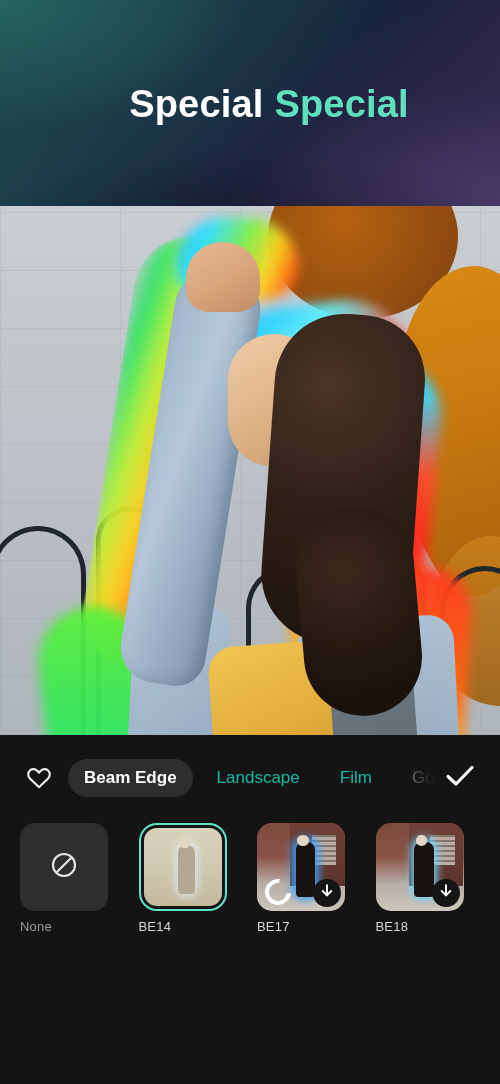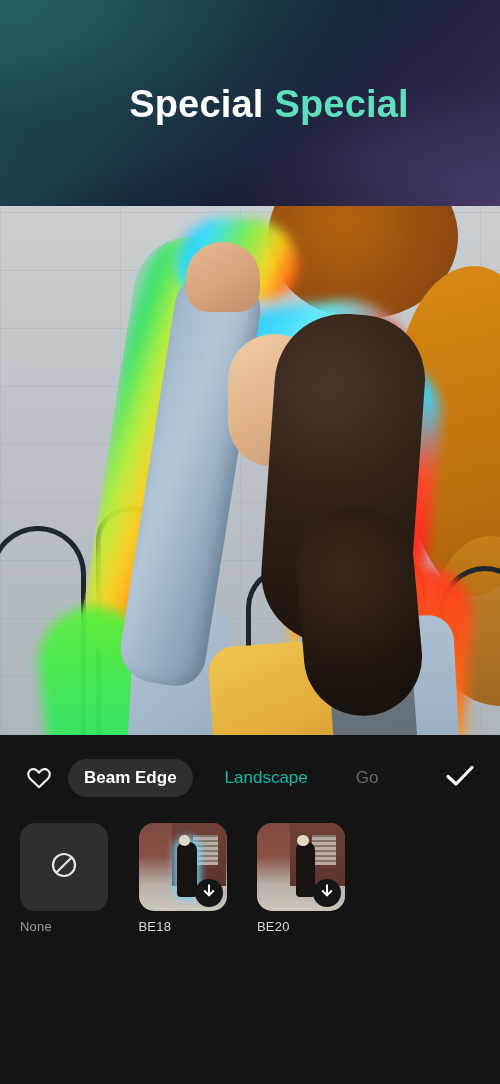--- a/index.html
+++ b/index.html
@@ -275,21 +275,21 @@
     width: 34px; height: 34px;
     flex: 0 0 34px;
     display: flex; align-items: center; justify-content: center;
     cursor: pointer;
   }
   .fav-btn svg { display: block; }
 
   .tabs {
     display: flex;
     align-items: center;
-    gap: 16px;
+    gap: 8px;
     margin-left: 12px;
     flex: 1 1 auto;
     min-width: 0;
     overflow: hidden;
     white-space: nowrap;
   }
   .tab {
     font-size: 17px;
     line-height: 20px;
     color: #14b8a6;
@@ -513,20 +513,21 @@
         <span>
           <svg width="26" height="24" viewBox="0 0 26 24" fill="none">
             <path d="M13 21.2 3.9 12.4C1.6 10.2 1.7 6.4 4.1 4.3c2.2-1.9 5.5-1.5 7.4.7l1.5 1.7 1.5-1.7c1.9-2.2 5.2-2.6 7.4-.7 2.4 2.1 2.5 5.9.2 8.1L13 21.2Z" stroke="#efefef" stroke-width="2.1" stroke-linejoin="round"></path>
           </svg>
         </span>
       </div>
 
       <div class="tabs">
         <div class="tab active">Beam Edge</div>
         <div class="tab">Landscape</div>
+        <div class="tab">Film</div>
         <div class="tab faded">Go</div>
       </div>
 
       <div class="confirm-btn">
         <span>
           <svg width="30" height="24" viewBox="0 0 30 24" fill="none">
             <path d="M3 12.5 11 20 27 3.5" stroke="#ffffff" stroke-width="3.2" stroke-linecap="round" stroke-linejoin="round"></path>
           </svg>
         </span>
       </div>
@@ -541,23 +542,54 @@
               <svg width="28" height="28" viewBox="0 0 28 28" fill="none">
                 <circle cx="14" cy="14" r="11" stroke="#e4e4e4" stroke-width="2.2"></circle>
                 <line x1="6.2" y1="21.8" x2="21.8" y2="6.2" stroke="#e4e4e4" stroke-width="2.2"></line>
               </svg>
             </span>
           </div>
         </div>
         <div class="cell-label muted">None</div>
       </div>
 
-
-
-
+      <div class="cell">
+        <div class="thumb-shell selected">
+          <div class="thumb">
+            <div class="mini warm"></div>
+            <div class="glow pale"></div>
+            <div class="mini-fig pale"></div>
+            <div class="mini-head"></div>
+          </div>
+        </div>
+        <div class="cell-label">BE14</div>
+      </div>
+
+
+
+      <div class="cell">
+        <div class="thumb-shell">
+          <div class="thumb">
+            <div class="mini brick"></div>
+            <div class="glow blue"></div>
+            <div class="mini-fig"></div>
+            <div class="mini-head"></div>
+          </div>
+          <div class="spinner-badge"></div>
+          <div class="dl-badge dark">
+            <span>
+              <svg width="16" height="16" viewBox="0 0 18 18" fill="none">
+                <path d="M9 2.4v11" stroke="#ffffff" stroke-width="2.2" stroke-linecap="round"></path>
+                <path d="M4.2 9 9 14l4.8-5" stroke="#ffffff" stroke-width="2.2" stroke-linecap="round" stroke-linejoin="round"></path>
+              </svg>
+            </span>
+          </div>
+        </div>
+        <div class="cell-label">BE17</div>
+      </div>
 
       <div class="cell">
         <div class="thumb-shell">
           <div class="thumb">
             <div class="mini brick"></div>
             <div class="glow cyan"></div>
             <div class="mini-fig"></div>
             <div class="mini-head"></div>
           </div>
           <div class="dl-badge dark">
@@ -566,34 +598,16 @@
                 <path d="M9 2.4v11" stroke="#ffffff" stroke-width="2.2" stroke-linecap="round"></path>
                 <path d="M4.2 9 9 14l4.8-5" stroke="#ffffff" stroke-width="2.2" stroke-linecap="round" stroke-linejoin="round"></path>
               </svg>
             </span>
           </div>
         </div>
         <div class="cell-label">BE18</div>
       </div>
 
 
-      <div class="cell">
-        <div class="thumb-shell">
-          <div class="thumb">
-            <div class="mini brick"></div>
-            <div class="mini-fig"></div>
-            <div class="mini-head"></div>
-          </div>
-          <div class="dl-badge dark">
-            <span>
-              <svg width="16" height="16" viewBox="0 0 18 18" fill="none">
-                <path d="M9 2.4v11" stroke="#ffffff" stroke-width="2.2" stroke-linecap="round"></path>
-                <path d="M4.2 9 9 14l4.8-5" stroke="#ffffff" stroke-width="2.2" stroke-linecap="round" stroke-linejoin="round"></path>
-              </svg>
-            </span>
-          </div>
-        </div>
-        <div class="cell-label">BE20</div>
-      </div>
 
     </div>
   </div>
 </div>
 
 </body></html>

